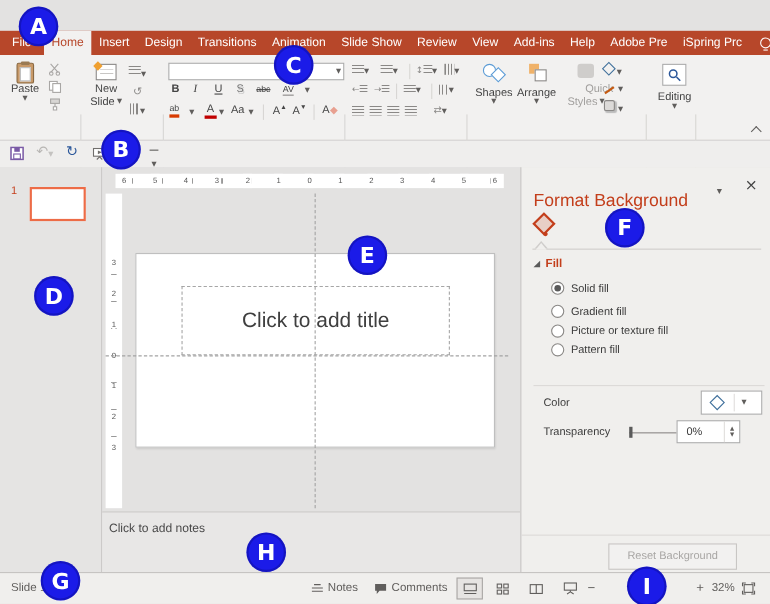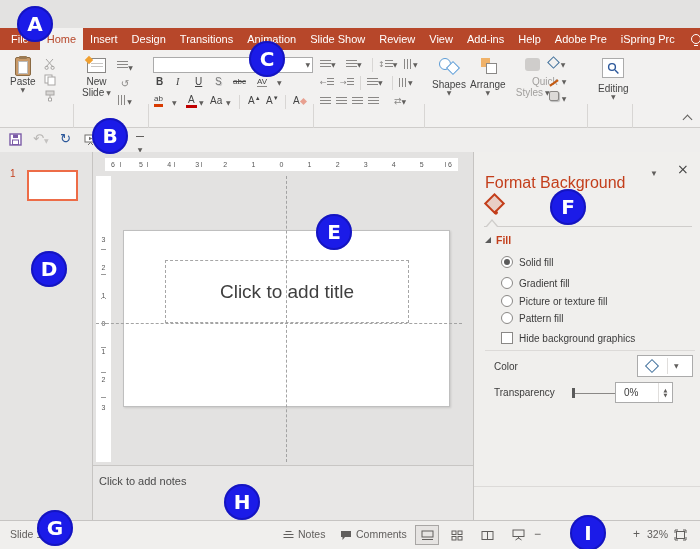--- a/index.html
+++ b/index.html
@@ -389,42 +389,39 @@
         <span>Gradient fill</span>
       </div>
     <div class="optrow" style="top:143px;">
         <span class="radio"></span>
         <span>Picture or texture fill</span>
       </div>
     <div class="optrow" style="top:160px;">
         <span class="radio"></span>
         <span>Pattern fill</span>
       </div>
-    <div class="optrow" style="top:180px;">
-        <span class="checkbox"></span>
-        <span>Hide background graphics</span>
-      </div>
     <div class="psep" style="top:198px;"></div>
     <div class="plabel" style="left:20px;top:209px;">Color</div>
     <div class="colorbtn">
       <span class="minibucket"></span>
       <span class="cbsep"></span>
         <span class="dd">▼</span>
     </div>
     <div class="plabel" style="left:20px;top:235px;">Transparency</div>
     <div class="slider-track"></div>
     <div class="slider-thumb"></div>
     <div class="spinbox">
       <span class="val">0%</span>
       <span class="spin">
           <span>▲</span>
           <span>▼</span>
         </span>
     </div>
     <div class="pbsep"></div>
+    <div class="panebtn btn-reset">Reset Background</div>
   </div>
 
   <div class="statusbar">
     <div class="sb-item" style="left:10px;">Slide 1 of 1</div>
     <div class="sb-item" style="left:283px;top:9px;">
       <svg width="11" height="10" viewBox="0 0 11 10">
           <path d="M2.5 1.5 h6 M0.5 4.5 h10 M0.5 7.5 h10" stroke="#605E5C"></path>
         </svg>
     </div>
     <div class="sb-item" style="left:298px;">Notes</div>

